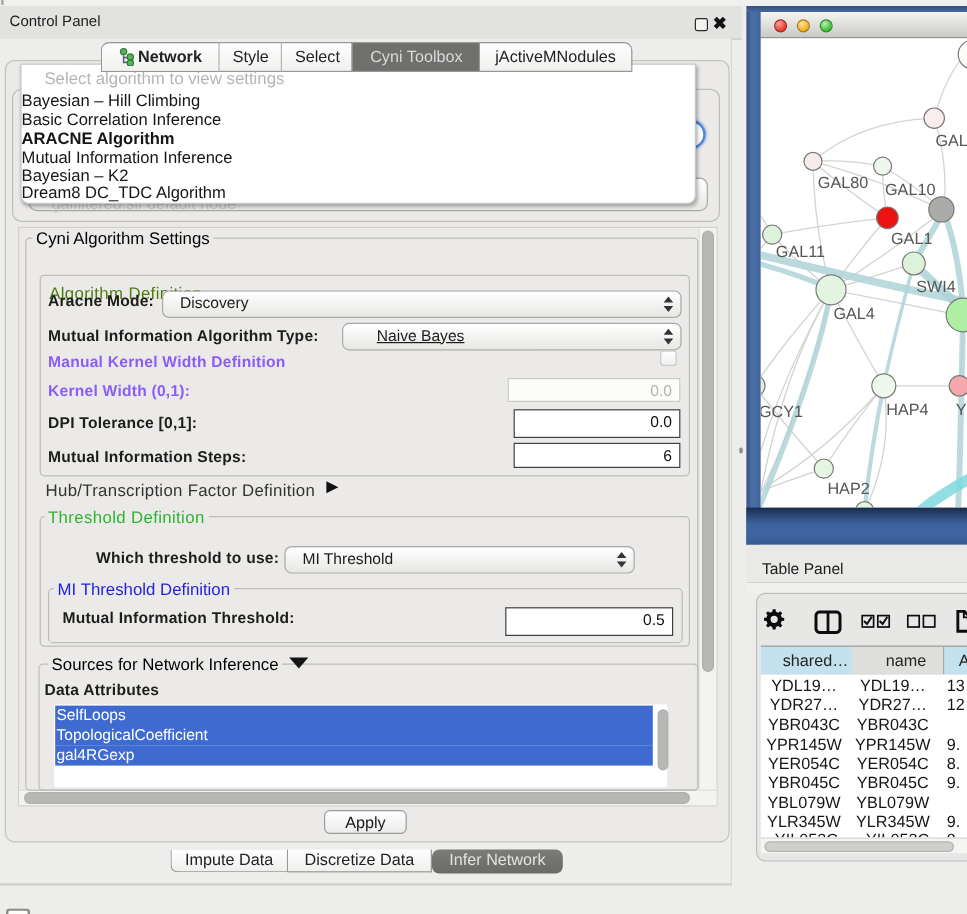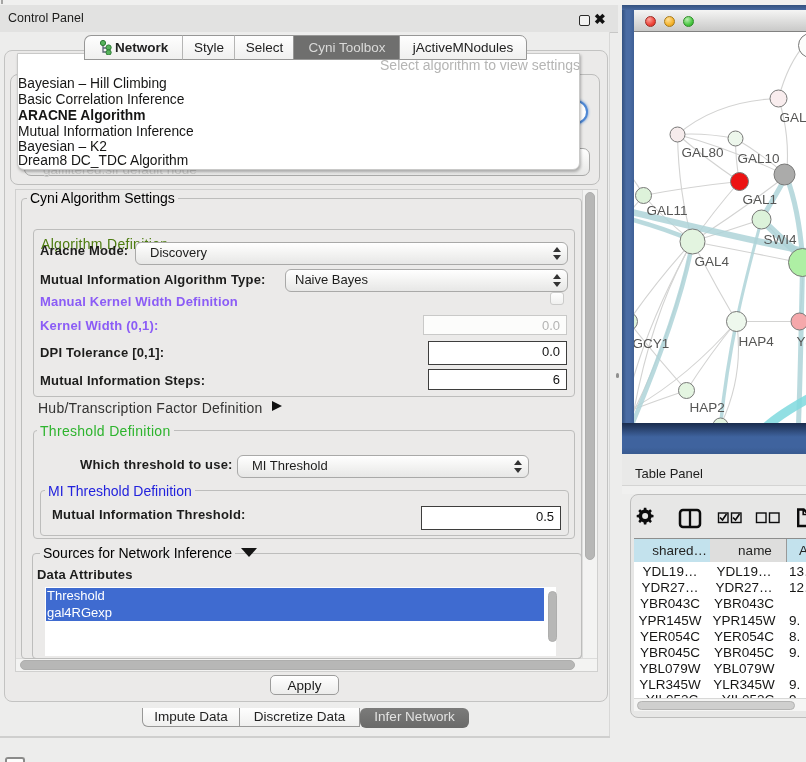--- a/index.html
+++ b/index.html
@@ -44,21 +44,21 @@
 
 <div class="ab group" style="left:10px;top:74px;width:588px;height:109px;border-radius:8px;"></div>
 
 <div class="ab" style="left:430px;top:100px;width:158px;height:24px;border-radius:12px;border:2.5px solid #4f88d4;box-shadow:0 0 3px #4f88d4;background:#fff;box-sizing:border-box;"></div>
 
 <div class="ab combo" style="left:24px;top:148px;width:564px;height:26px;border-radius:7px;">
   <span class="ct" style="color:#c9c9c8;left:18px;top:13px;font-size:13.5px;">galfiltered.sif default node</span>
 </div>
 
 <div class="ab" style="left:17px;top:53px;width:563px;height:117px;background:#ffffff;border:1px solid #c9c9c8;border-radius:0 0 7px 7px;box-shadow:1px 2px 3px rgba(0,0,0,0.28);z-index:40;box-sizing:border-box;"></div>
-<div class="ab" style="left:17px;top:57px;width:563px;text-align:right;font-size:14px;color:#b5b5b4;z-index:41;">Select algorithm to view settings</div>
+<div class="ab" style="left:17px;top:57px;width:563px;text-align:left;font-size:14px;color:#b5b5b4;z-index:41;padding-left:20px;">Select algorithm to view settings</div>
 <div class="ab pitem" style="left:18px;top:76px;z-index:41;">Bayesian – Hill Climbing</div>
 <div class="ab pitem" style="left:18px;top:92px;z-index:41;">Basic Correlation Inference</div>
 <div class="ab pitem b" style="left:18px;top:108px;z-index:41;">ARACNE Algorithm</div>
 <div class="ab pitem" style="left:18px;top:124px;z-index:41;">Mutual Information Inference</div>
 <div class="ab pitem" style="left:18px;top:139px;z-index:41;">Bayesian – K2</div>
 <div class="ab pitem" style="left:18px;top:153px;z-index:41;">Dream8 DC_TDC Algorithm</div>
 
 <div class="tab" style="left:84px;width:98px;border-left:1px solid #979796;border-radius:7px 0 0 0;">
   <svg width="13" height="16" viewBox="0 0 13 16" style="position:absolute;left:15px;top:3px;">
     <path d="M3,7 L3,13 L6,13 M3,9 L6,9" stroke="#5a6674" stroke-width="1.3" fill="none"></path>
@@ -88,21 +88,21 @@
 <div class="ab gtitle" style="left:38px;top:223px;color:#4d7c0f;font-size:14px;letter-spacing:0.3px;margin-top:14px;">Algorithm Definition</div>
 
 <div class="ab t12 b" style="left:40px;top:244px;">Aracne Mode:</div>
 <div class="ab combo" style="left:135px;top:241.5px;width:431px;height:21.5px;">
   <span class="ct">Discovery</span>
     <span class="arr aup"></span>
     <span class="arr adn"></span>
 </div>
 <div class="ab t12 b" style="left:40px;top:272.5px;">Mutual Information Algorithm Type:</div>
 <div class="ab combo" style="left:285px;top:268.5px;width:281px;height:21.5px;">
-  <span class="ct" style="left:9px;">Naive Bayes</span>
+  <span class="ct" style="left:28px;text-decoration:underline;">Naive Bayes</span>
     <span class="arr aup"></span>
     <span class="arr adn"></span>
 </div>
 <div class="ab t12 b gray" style="left:40px;top:295px;">Manual Kernel Width Definition</div>
 <div class="ab" style="left:550px;top:291.5px;width:13.5px;height:13.5px;border:1px solid #cbcbca;border-radius:3px;background:linear-gradient(#fefefe,#f0f0ef);box-sizing:border-box;"></div>
 <div class="ab t12 b gray" style="left:40px;top:319px;">Kernel Width (0,1):</div>
 <div class="ab dfield" style="left:423px;top:314.5px;width:144px;height:20.5px;box-sizing:border-box;">0.0</div>
 <div class="ab t12 b" style="left:40px;top:346px;">DPI Tolerance [0,1]:</div>
 <div class="ab field" style="left:428px;top:341px;width:139px;height:23.5px;box-sizing:border-box;">0.0</div>
 <div class="ab t12 b" style="left:40px;top:374px;">Mutual Information Steps:</div>
@@ -122,21 +122,22 @@
 <div class="ab group" style="left:40px;top:490px;width:527px;height:44px;"></div>
 <div class="ab gtitle" style="left:45px;top:484px;color:#2222dd;font-size:14px;">MI Threshold Definition</div>
 <div class="ab t12 b" style="left:52px;top:508px;">Mutual Information Threshold:</div>
 <div class="ab field" style="left:421px;top:506px;width:140px;height:24px;box-sizing:border-box;">0.5</div>
 
 <div class="ab group" style="left:32px;top:552.5px;width:548px;height:104px;"></div>
 <div class="ab gtitle" style="left:40px;top:546px;font-size:14px;">Sources for Network Inference</div>
 <div class="ab" style="left:241px;top:548px;width:0;height:0;border-left:8px solid transparent;border-right:8px solid transparent;border-top:9.5px solid #151515;"></div>
 <div class="ab t12 b" style="left:37px;top:568px;">Data Attributes</div>
 <div class="ab" style="left:44.5px;top:586.5px;width:511.5px;height:69.5px;background:#fff;">
-  <div class="lrow" style="margin-left:1px;margin-top:1.7px;width:497px;">Threshold</div>
+  <div class="lrow" style="margin-left:1px;margin-top:1.7px;width:497px;">SelfLoops</div>
+  <div class="lrow" style="margin-left:1px;width:497px;">TopologicalCoefficient</div>
   <div class="lrow" style="margin-left:1px;width:497px;">gal4RGexp</div>
 </div>
 <div class="ab sbthumb" style="left:548px;top:590.5px;width:9px;height:51px;"></div>
 
 <div class="ab" style="left:270px;top:675px;width:69px;height:20px;background:linear-gradient(#ffffff,#ececeb);border:1px solid #9c9c9b;border-radius:5px;text-align:center;font-size:13.5px;line-height:19px;color:#1b1b1a;box-sizing:border-box;">Apply</div>
 
 <div class="btab" style="left:142px;width:98px;border-radius:0 0 0 6px;">Impute Data</div>
 <div class="btab" style="left:240px;width:120px;border-left:none;">Discretize Data</div>
 <div class="btab" style="left:360px;width:109px;background:linear-gradient(#7b7b7a,#6a6a69);color:#e2e2e1;border:none;border-radius:6px;height:20px;top:707.5px;">Infer Network</div>
 

